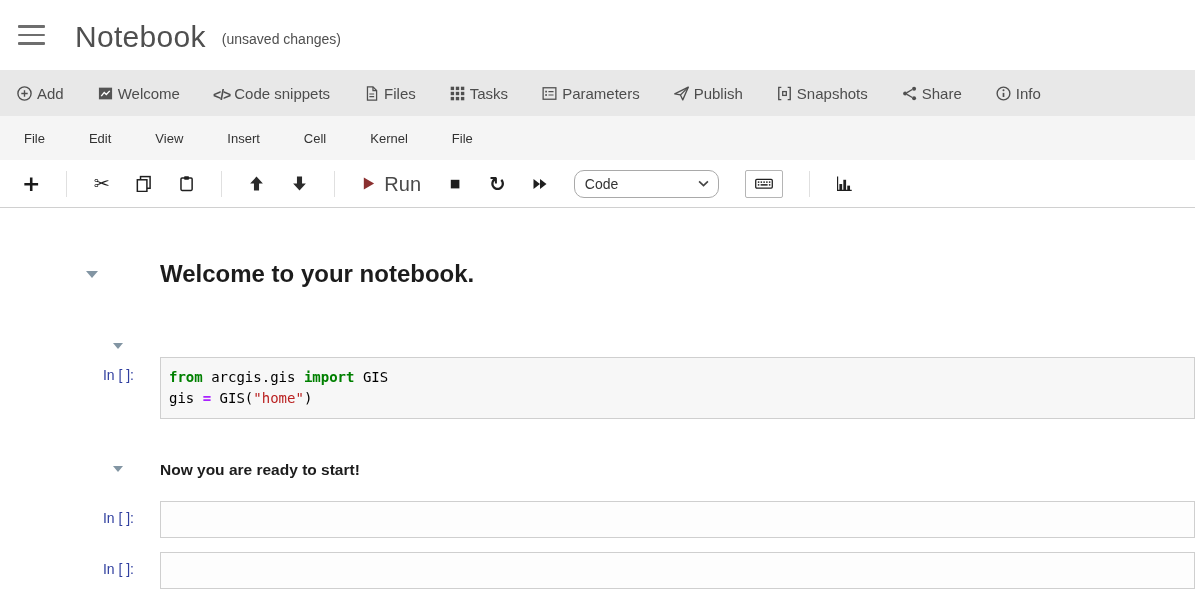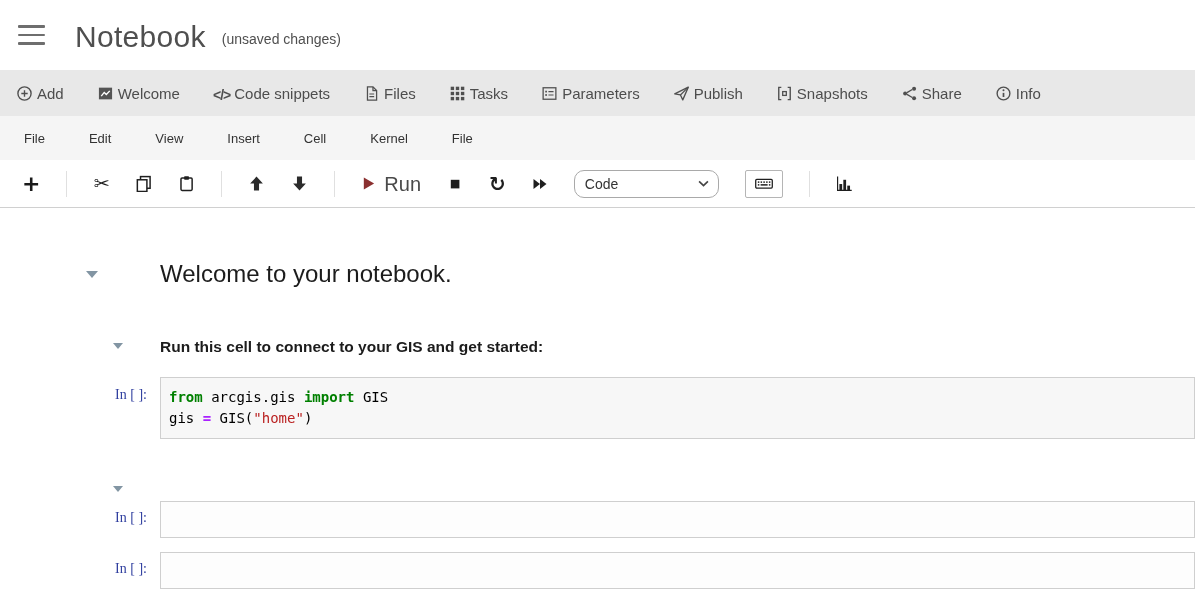--- a/index.html
+++ b/index.html
@@ -40,26 +40,26 @@
   .kbd-btn { width: 38px; height: 28px; border: 1px solid #b5b5b5; border-radius: 2px; background: #fff; }
 
   
   .content { padding-top: 51px; background: #fff; }
   .nb-row { display: flex; }
   .gutter { flex: 0 0 160px; width: 160px; position: relative; }
   .caret { width: 0; height: 0; border-left: 6px solid transparent; border-right: 6px solid transparent;
            border-top: 7px solid #8295a3; position: absolute; cursor: pointer; }
   .caret-h1 { left: 86px; top: 12px; }
   .caret-sub { left: 113px; top: 6px; border-left-width: 5.5px; border-right-width: 5.5px; border-top-width: 6.5px; }
-  .prompt { position: absolute; right: 13px; font-family: Liberation Serif, serif;
+  .prompt { position: absolute; right: 26px; font-family: Liberation Sans, sans-serif;
             font-size: 14px; color: #303f9f; white-space: pre; }
   .prompt-code { top: 10px; }
   .prompt-empty { top: 9px; }
   .cbody { flex: 1 1 auto; min-width: 0; }
-  .nb-heading { font-size: 24px; line-height: 30px; font-weight: normal; color: #1c1c1c; margin: 0; }
+  .nb-heading { font-size: 24px; line-height: 30px; font-weight: bold; color: #1c1c1c; margin: 0; }
   .nb-subhead { font-size: 15.5px; line-height: 20px; font-weight: bold; color: #1c1c1c; }
   .cell { border: 1px solid #cfcfcf; }
   .code-cell { background: #f7f7f7; padding: 9px 8px; cursor: text; }
   .code-line { font-family: "DejaVu Sans Mono", "Liberation Mono", monospace; font-size: 14px; line-height: 21px;
                white-space: pre; color: #000; }
   .t-keyword { color: #008000; font-weight: bold; }
   .t-operator { color: #aa22ff; font-weight: bold; }
   .t-string { color: #ba2121; }
   .t-plain { color: #000; }
   .empty-cell { background: #fdfdfd; height: 37px; cursor: text; }
@@ -339,41 +339,41 @@
       </div>
       <div class="cbody">
         <h2 class="nb-heading">Welcome to your notebook.</h2>
       </div>
     </div>
 
     <div class="nb-row row-sub1">
       <div class="gutter">
         <span class="caret caret-sub"></span>
       </div>
-      <div class="cbody">
-        <div class="nb-subhead">Run this cell to connect to your GIS and get started:</div>
-      </div>
     </div>
 
     <div class="nb-row row-code">
       <div class="gutter">
         <span class="prompt prompt-code">In [ ]:</span>
       </div>
       <div class="cbody">
         <div class="cell code-cell">
           <div class="code-line"><span class="t-keyword">from</span><span class="t-plain"> arcgis.gis </span><span class="t-keyword">import</span><span class="t-plain"> GIS</span></div>
           <div class="code-line"><span class="t-plain">gis </span><span class="t-operator">=</span><span class="t-plain"> GIS(</span><span class="t-string">"home"</span><span class="t-plain">)</span></div>
         </div>
       </div>
     </div>
 
     <div class="nb-row row-sub2">
       <div class="gutter">
         <span class="caret caret-sub"></span>
       </div>
+      <div class="cbody">
+        <div class="nb-subhead">Now you are ready to start!</div>
+      </div>
     </div>
 
     <div class="nb-row row-empty1">
       <div class="gutter">
         <span class="prompt prompt-empty">In [ ]:</span>
       </div>
       <div class="cbody">
         <div class="cell empty-cell"></div>
       </div>
     </div>

